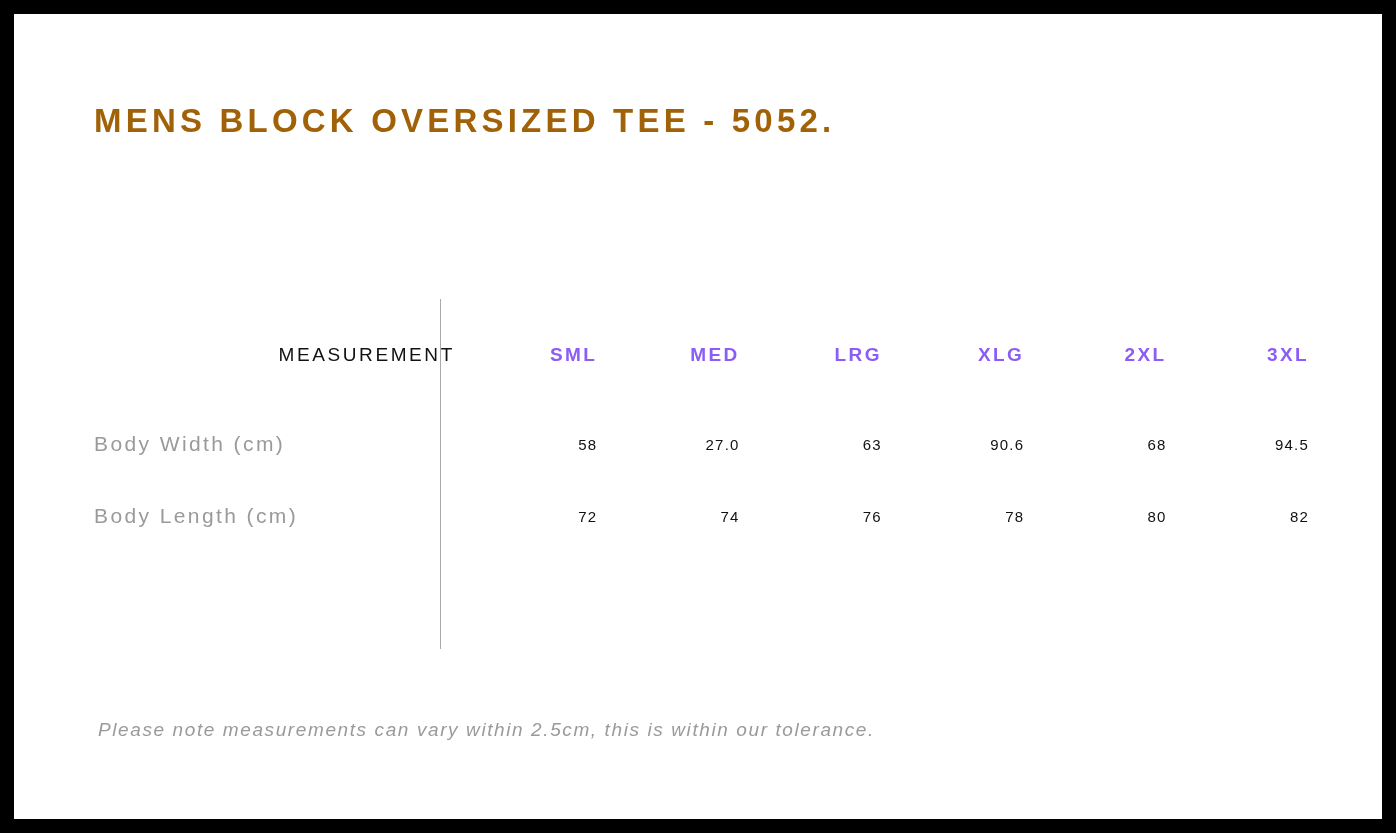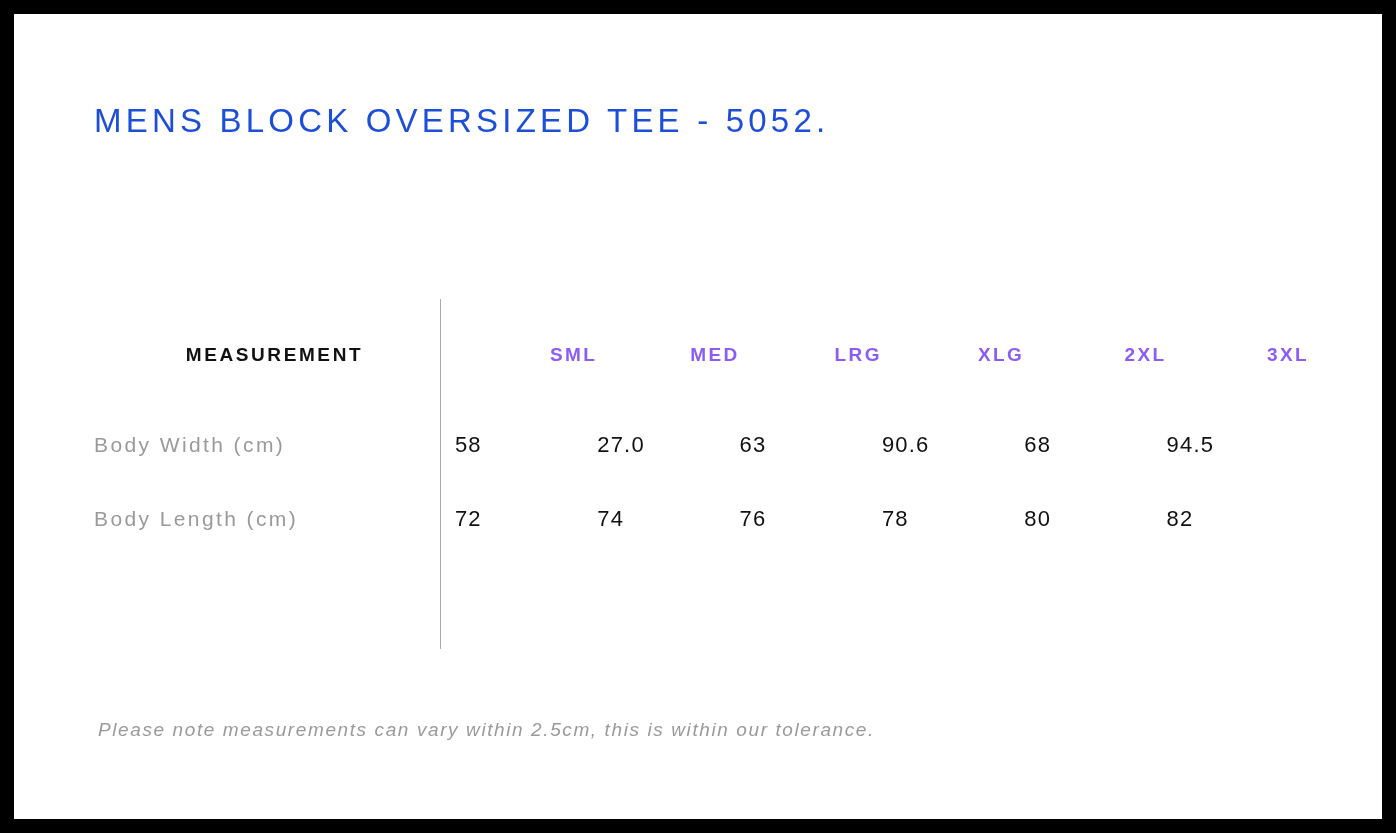--- a/index.html
+++ b/index.html
@@ -19,23 +19,23 @@
     top: 14px;
     width: 1368px;
     height: 805px;
     background: #ffffff;
   }
   .title {
     position: absolute;
     left: 80px;
     top: 88px;
     font-size: 33px;
-    font-weight: normal;
+    font-weight: bold;
     letter-spacing: 4.2px;
-    color: #1d4ed8;
+    color: #a16207;
     white-space: nowrap;
   }
   .divider {
     position: absolute;
     left: 426px;
     top: 285px;
     width: 1px;
     height: 350px;
     background: #aaaaaa;
   }
@@ -43,23 +43,23 @@
     position: absolute;
     left: 80px;
     top: 330px;
     width: 1215px;
     border-collapse: collapse;
     table-layout: fixed;
   }
   table.size-table col.labelcol { width: 360px; }
   table.size-table col.sizecol { width: 142px; }
   th.label-head {
-    text-align: center;
+    text-align: right;
     font-size: 19px;
-    font-weight: bold;
+    font-weight: normal;
     letter-spacing: 2.6px;
     color: #111111;
     padding: 0 0 42px 0;
     vertical-align: middle;
   }
   th.size-head {
     text-align: right;
     font-size: 19px;
     font-weight: bold;
     letter-spacing: 2.4px;
@@ -72,22 +72,22 @@
     font-size: 21px;
     font-weight: normal;
     letter-spacing: 2.4px;
     color: #9a9a9a;
     padding: 24px 0 24px 0;
     vertical-align: middle;
     white-space: nowrap;
     margin-left: 40px;
   }
   td.cell {
-    text-align: left;
-    font-size: 22px;
+    text-align: right;
+    font-size: 15px;
     font-weight: normal;
     letter-spacing: 1.2px;
     color: #111111;
     padding: 24px 0 24px 0;
     vertical-align: middle;
   }
   .note {
     position: absolute;
     left: 84px;
     top: 705px;

